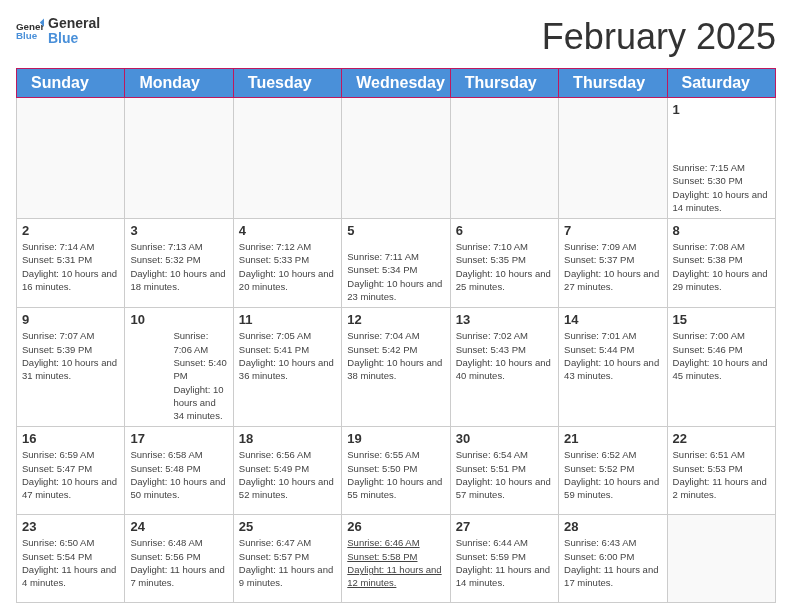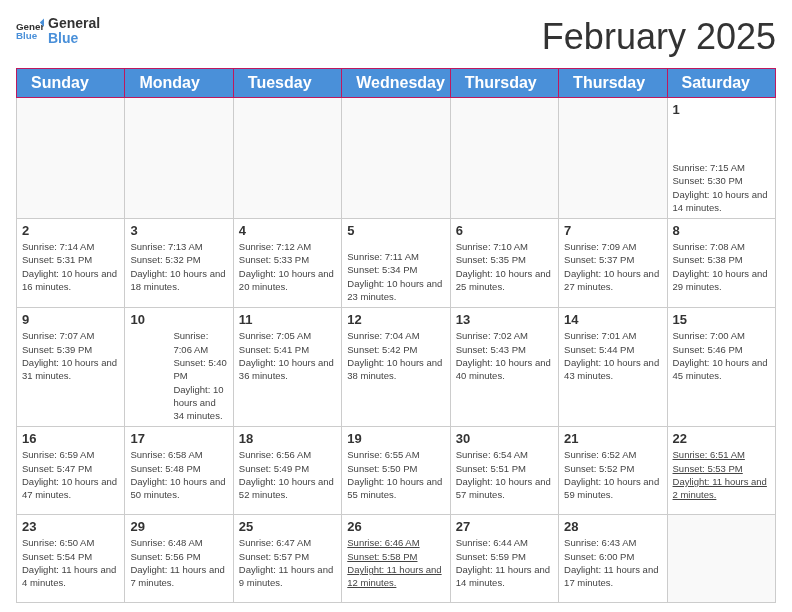--- a/index.html
+++ b/index.html
@@ -241,34 +241,34 @@
 Daylight: 10 hours and 57 minutes.</div>
         </td>
         <td>
           <div class="day-num">21</div>
           <div class="day-info" style="white-space: pre-line;">Sunrise: 6:52 AM
 Sunset: 5:52 PM
 Daylight: 10 hours and 59 minutes.</div>
         </td>
         <td>
           <div class="day-num">22</div>
-          <div class="day-info" style="white-space: pre-line; text-decoration: underline;">Sunrise: 6:51 AM
+          <div class="day-info" style="white-space: pre-line;">Sunrise: 6:51 AM
 Sunset: 5:53 PM
 Daylight: 11 hours and 2 minutes.</div>
         </td>
       </tr>
       <tr>
         <td>
           <div class="day-num">23</div>
           <div class="day-info" style="white-space: pre-line;">Sunrise: 6:50 AM
 Sunset: 5:54 PM
 Daylight: 11 hours and 4 minutes.</div>
         </td>
         <td>
-          <div class="day-num">29</div>
+          <div class="day-num">24</div>
           <div class="day-info" style="white-space: pre-line;">Sunrise: 6:48 AM
 Sunset: 5:56 PM
 Daylight: 11 hours and 7 minutes.</div>
         </td>
         <td>
           <div class="day-num">25</div>
           <div class="day-info" style="white-space: pre-line;">Sunrise: 6:47 AM
 Sunset: 5:57 PM
 Daylight: 11 hours and 9 minutes.</div>
         </td>

